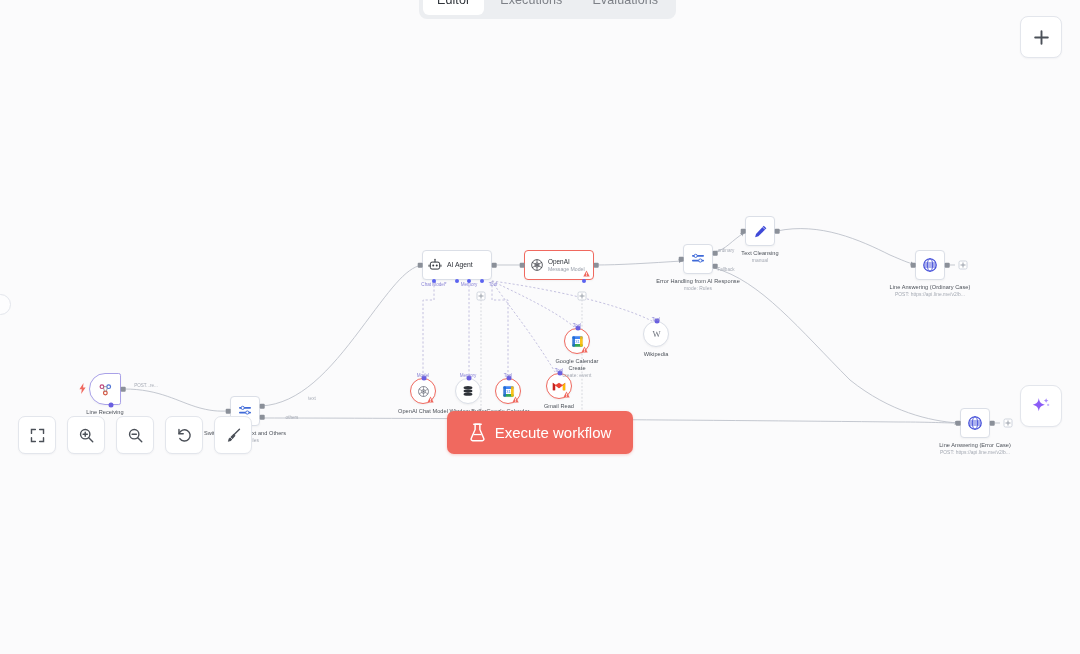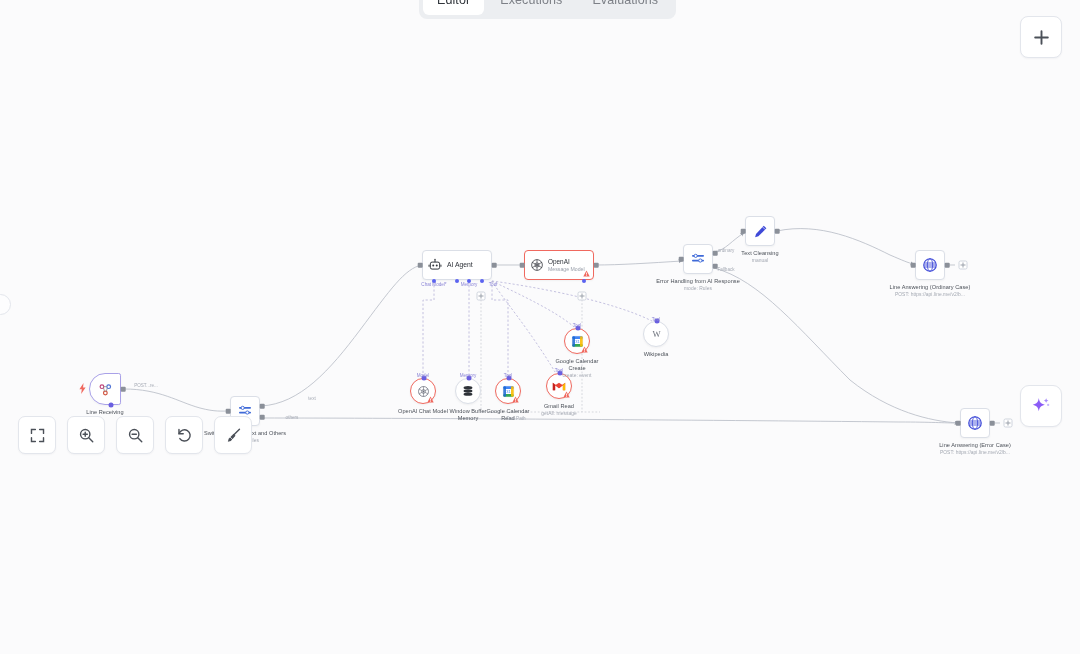--- a/index.html
+++ b/index.html
@@ -660,14 +660,24 @@
       <span>
         <svg width="17" height="17" viewBox="0 0 24 24">
           <path d="M20.4,3.2 L12.6,11" stroke="#4b5058" stroke-width="2" stroke-linecap="round" fill="none"></path>
           <path d="M12.2,9.6 L14.8,12.2 L8.2,19.6 L4,20.8 L5.2,16.6 Z" fill="#4b5058"></path>
           <path d="M6.6,13.6 L11.6,18.6" stroke="#fff" stroke-width="1" fill="none"></path>
         </svg>
       </span>
     </div>
   </div>
 
+  <button class="execbtn">
+    <span>
+      <svg width="17" height="19" viewBox="0 0 20 22">
+        <path d="M7.2,1.4 L12.8,1.4 L12.8,7.4 L17.4,18 C17.9,19.3 17.1,20.6 15.7,20.6 L4.3,20.6 C2.9,20.6 2.1,19.3 2.6,18 L7.2,7.4 Z" fill="none" stroke="#ffffff" stroke-width="1.7" stroke-linejoin="round"></path>
+        <path d="M5.6,1.4 L14.4,1.4" stroke="#ffffff" stroke-width="1.7" stroke-linecap="round"></path>
+        <path d="M5.3,13.4 L14.7,13.4" stroke="#ffffff" stroke-width="1.5"></path>
+      </svg>
+    </span>
+    <span>Execute workflow</span>
+  </button>
 
 </div>
 
 </body></html>

